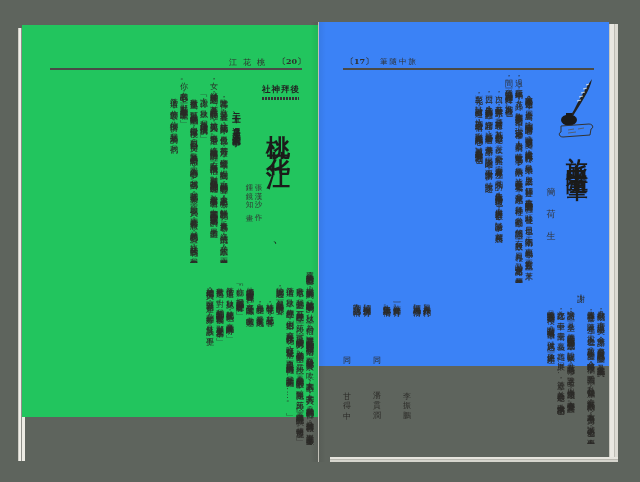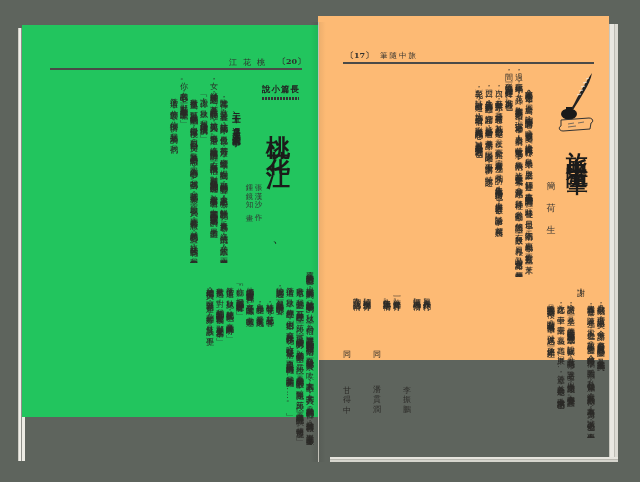--- a/index.html
+++ b/index.html
@@ -15,21 +15,21 @@
   .stack-right {
     position:absolute; left:609px; top:24px; width:9px; height:438px;
     background:linear-gradient(to right,#c9c8c0 0,#c9c8c0 1px,#e9e8e1 1px,#e9e8e1 5px,#bdbcb4 5px,#bdbcb4 6px,#dcdbd3 6px);
   }
   .stack-bottom {
     position:absolute; left:330px; top:457px; width:288px; height:5px;
     background:linear-gradient(to bottom,#e6e5de 0,#e6e5de 2px,#b9b8b0 2px,#b9b8b0 3px,#d6d5cd 3px);
   }
   .page { position:absolute; background:#f3f1e9; }
   #left-page  { left:22px;  top:25px; width:296px; height:392px; background:#22c55e; }
-  #right-page { left:318px; top:16px; width:291px; height:344px; background:#fdba74; }
+  #right-page { left:318px; top:22px; width:291px; height:344px; background:#3b82f6; }
   .gutter {
     position:absolute; left:310px; top:22px; width:16px; height:440px;
     background:linear-gradient(to right,rgba(0,0,0,0),rgba(0,0,0,0.07) 50%,rgba(0,0,0,0));
   }
   .gutter-line { position:absolute; left:318px; top:22px; width:1px; height:440px; background:#c2c0b8; }
 
   .rule { position:absolute; height:2px; background:#4a4a47; }
   .rh { position:absolute; font-size:8px; line-height:9px; color:#2f2f2d; white-space:nowrap; }
   .rtl { direction:rtl; unicode-bidi:bidi-override; }
 
@@ -89,21 +89,21 @@
 
 <div class="stack-left"></div>
 <div class="stack-right"></div>
 <div class="stack-bottom"></div>
 
 <div class="page" id="left-page">
   <div class="rh rtl" style="left:207px; top:33px; letter-spacing:6px;">桃花江</div>
   <div class="rh" style="left:256px; top:32px; font-weight:bold;">〔20〕</div>
   <div class="rule" style="left:28px; top:43px; width:252px;"></div>
 
-  <div class="col-label rtl" style="left:240px; top:59px;">長篇小說</div>
+  <div class="col-label rtl" style="left:240px; top:59px;">後拜神社</div>
   <div class="dotted-rule" style="left:240px; top:72px; width:37px;"></div>
 
   <div class="big-title" style="left:244px; top:90px;">桃花江</div>
   <div class="title-mark" style="left:250px; top:204px;">、</div>
 
   <div class="credit" style="left:232px; top:153px;">
     <span class="cname">張漢沙</span><span class="crole">作</span>
   </div>
   <div class="credit" style="left:223px; top:153px;">
     <span class="cname">鍾鏡知</span><span class="crole">畫</span>

